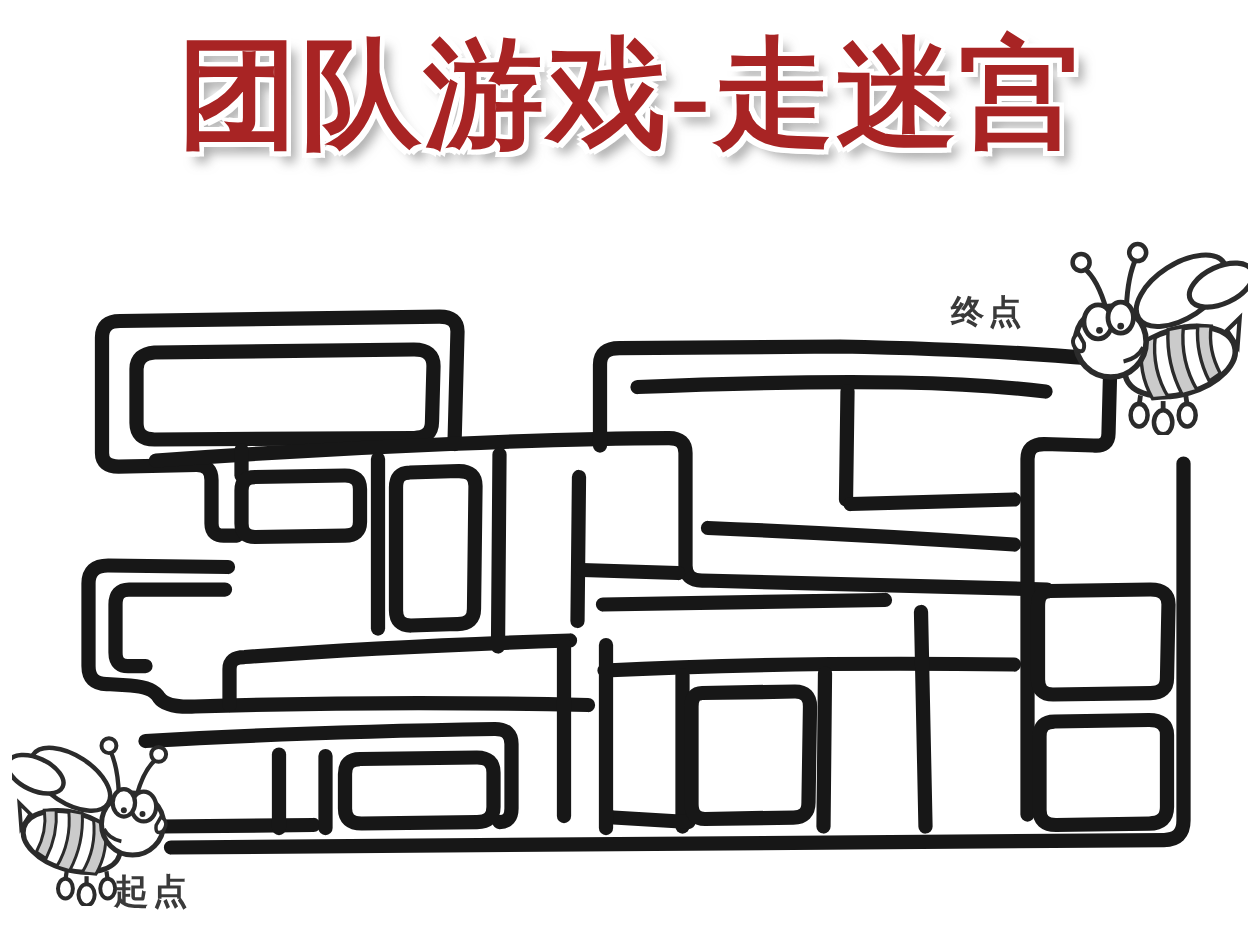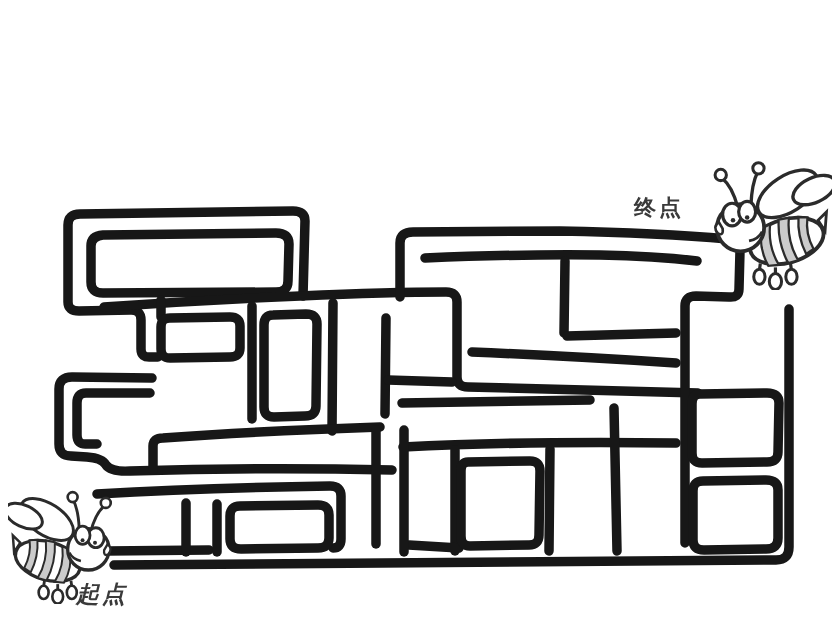--- a/index.html
+++ b/index.html
@@ -17,29 +17,30 @@
       -3px  0   0 #ffffff, 3px  0   0 #ffffff,
        0   -3px 0 #ffffff, 0    3px 0 #ffffff,
        6px  7px 7px rgba(110,110,110,0.60);
   }
   .maze-svg{position:absolute;left:0;top:0;width:840px;height:618px;}
   .maze-label{
     position:absolute;font-family:"Liberation Sans",sans-serif;
     font-weight:700;letter-spacing:3px;
   }
   .label-end{left:634px;top:193px;font-size:22px;}
-  .label-start{left:76px;top:579px;font-size:23px;font-style:italic;}
+  .label-start{left:76px;top:579px;font-size:23px;}
   #maze-walls path{fill:none;stroke-linecap:round;stroke-linejoin:round;}
   .bee-line{fill:none;}
 </style>
 </head>
 <body>
 
 <div class="stage">
 
+  <div class="title" style="color: rgb(168, 36, 36);">团队游戏-走迷宫</div>
 
   <svg class="maze-svg" viewBox="0 0 840 618" xmlns="http://www.w3.org/2000/svg">
     <defs>
       <symbol id="bee" viewBox="0 0 140 140">
 
         <path class="bee-line ol" d="M40,52 Q34,30 24,22" stroke-width="3.5" stroke="#2b2b2b"></path>
         <circle class="wfill ol" cx="22" cy="18" r="6" stroke-width="3.2" stroke="#2b2b2b" fill="#ffffff"></circle>
         <path class="bee-line ol" d="M54,50 Q55,27 61,15" stroke-width="3.5" stroke="#2b2b2b"></path>
         <circle class="wfill ol" cx="62" cy="11" r="6" stroke-width="3.2" stroke="#2b2b2b" fill="#ffffff"></circle>
 

